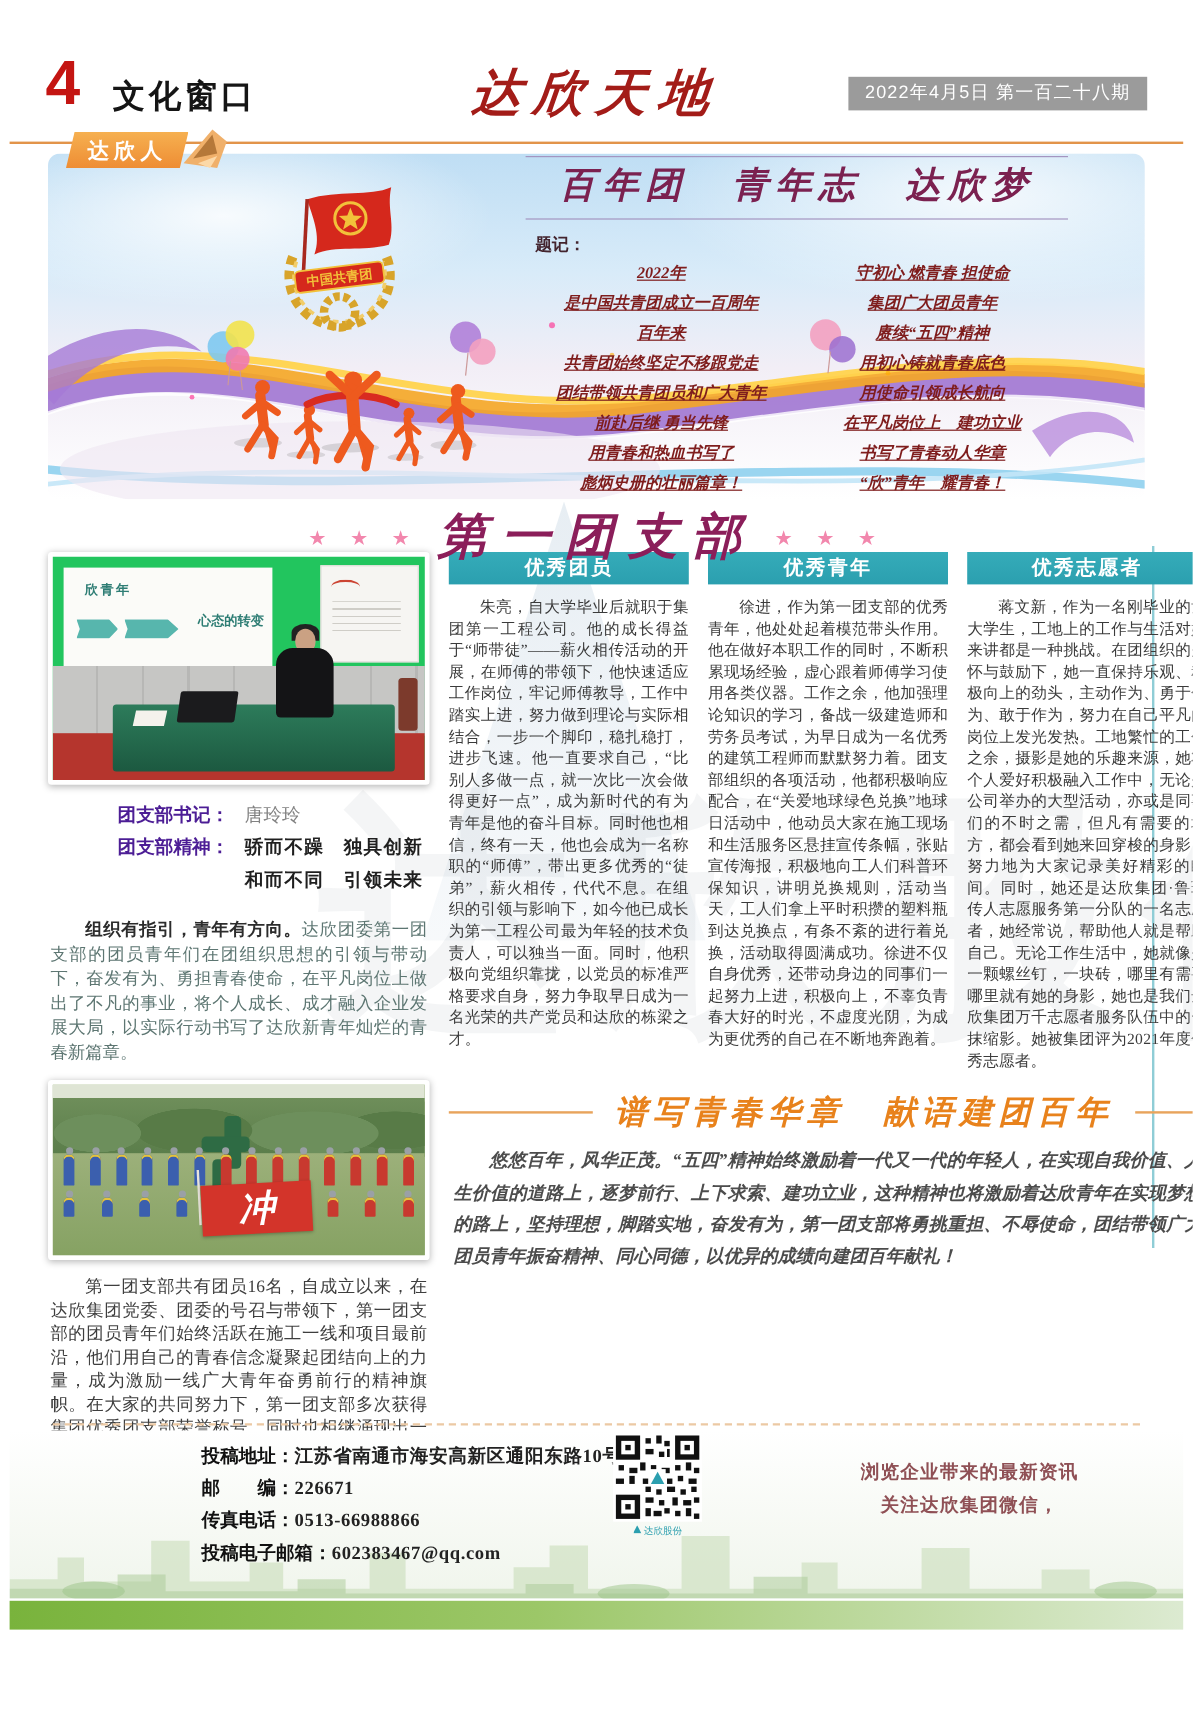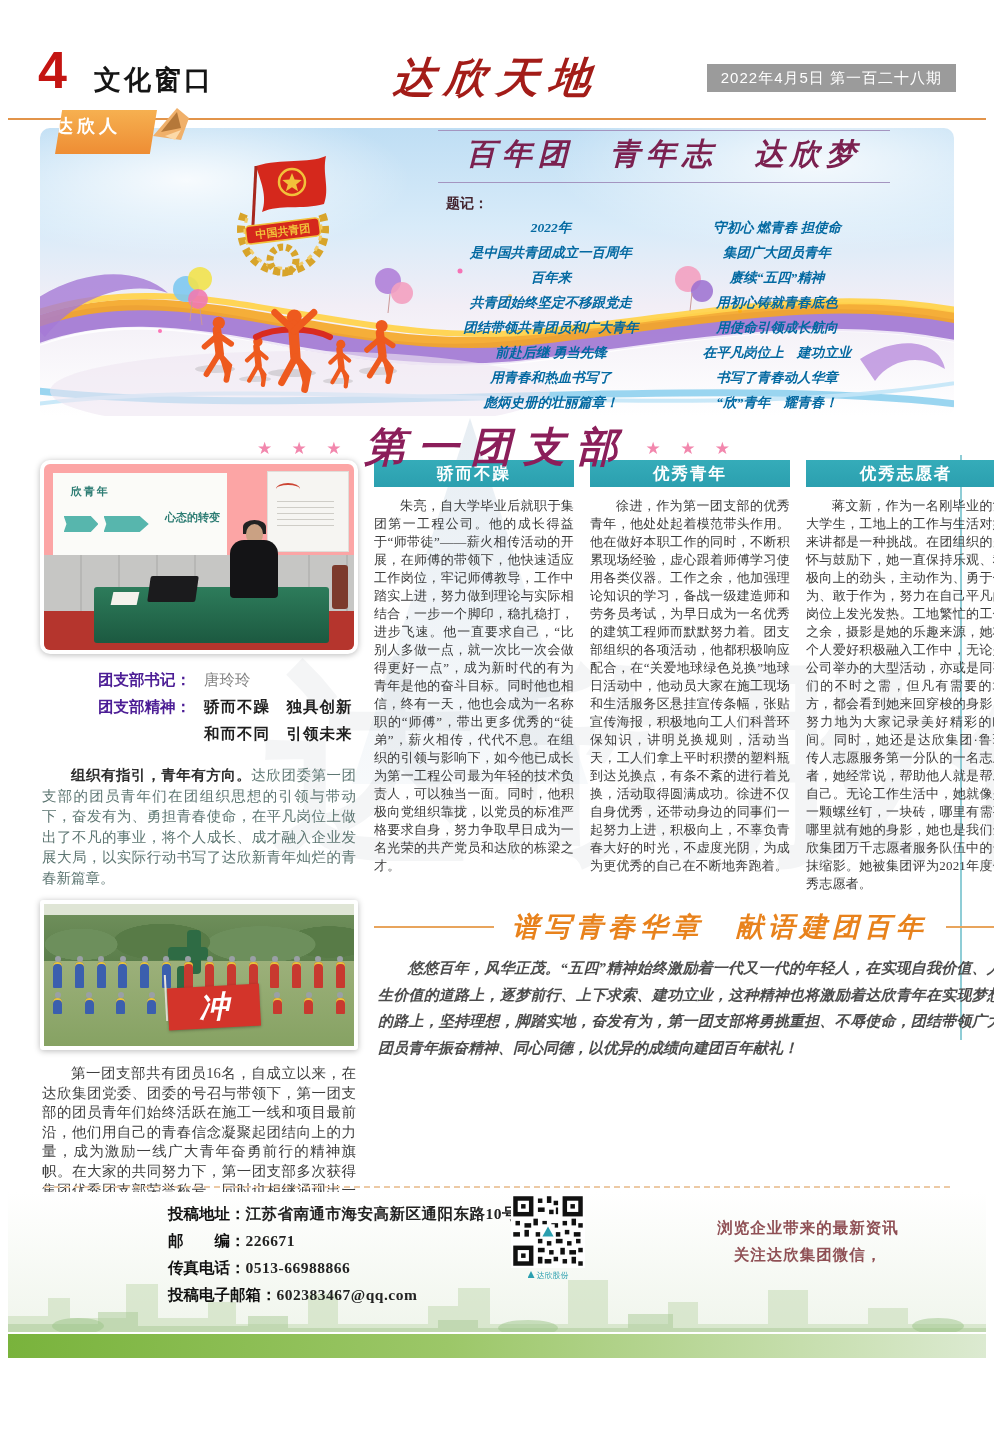--- a/index.html
+++ b/index.html
@@ -17,51 +17,51 @@
   .hdr-rule{position:absolute;left:8px;right:8px;top:118px;height:2px;background:#e2944a;}
 
   
   .banner{position:absolute;left:40px;top:128px;width:914px;height:288px;border-radius:10px;overflow:hidden;
           background:
             radial-gradient(ellipse 320px 110px at 16% 18%,rgba(255,255,255,.85),rgba(255,255,255,0) 70%),
             radial-gradient(ellipse 380px 130px at 85% 12%,rgba(255,255,255,.8),rgba(255,255,255,0) 70%),
             linear-gradient(180deg,#bfdef4 0%,#d8ebf9 34%,#f2eef6 62%,#ffffff 100%);}
   .banner-art{position:absolute;left:0;bottom:0;width:914px;height:175px;}
   .tag-wrap{position:absolute;left:55px;top:110px;z-index:6;display:flex;align-items:flex-start;}
-  .tag{width:102px;height:44px;background:linear-gradient(180deg,#f6b050,#ee8d34);color:#fff;
-       font:bold 18px/32px "Liberation Sans",sans-serif;letter-spacing:4px;
+  .tag{width:102px;height:30px;background:linear-gradient(180deg,#f6b050,#ee8d34);color:#fff;
+       font:bold 18px/32px "Liberation Sans",sans-serif;text-align:center;letter-spacing:4px;
        clip-path:polygon(7% 0,100% 0,93% 100%,0 100%);}
   .fold{margin-left:-6px;margin-top:-4px;}
   .emblem{position:absolute;left:222px;top:148px;z-index:5;}
   .poem{position:absolute;left:438px;top:130px;width:452px;z-index:5;}
   .poem-title{text-align:center;font-weight:bold;font-style:italic;font-size:30px;color:#7b2150;
               letter-spacing:6px;padding:3px 0 7px;border-top:1px solid #a495c0;border-bottom:1px solid #a495c0;white-space:nowrap;}
   .inscription{margin:12px 0 2px 8px;font-weight:bold;font-size:14px;color:#43242e;}
   .poem-cols{display:flex;}
   .poem-col{flex:1;text-align:center;}
-  .poem-line{font-weight:600;font-style:italic;font-size:13.5px;line-height:25px;color:#0369a1;white-space:nowrap;}
+  .poem-line{font-weight:600;font-style:italic;font-size:13.5px;line-height:25px;color:#7f1d1d;white-space:nowrap;text-decoration:underline;}
 
   
   .branch{position:absolute;left:0;right:0;top:420px;text-align:center;z-index:5;white-space:nowrap;}
   .stars{color:#f287ad;font-size:17px;letter-spacing:7px;vertical-align:7px;font-family:"DejaVu Sans",sans-serif;}
   .branch-name{display:inline-block;margin:0 16px;font-weight:bold;font-style:italic;font-size:41px;
                color:#8b1e5a;letter-spacing:12px;}
 
   
   .wm-text{position:absolute;left:265px;top:620px;z-index:1;font-weight:bold;font-size:215px;
            color:rgba(100,112,124,0.07);letter-spacing:14px;white-space:nowrap;pointer-events:none;}
   .wm-tri{position:absolute;left:352px;top:418px;width:236px;height:366px;z-index:0;
           background:linear-gradient(180deg,rgba(176,198,216,.30),rgba(176,198,216,.10));
           clip-path:polygon(50% 0,100% 100%,0 100%);}
 
   
   .main{position:absolute;left:40px;top:460px;width:914px;display:flex;gap:16px;z-index:4;}
   .leftcol{width:318px;flex:none;}
   .photo{border:4px solid #fff;box-shadow:0 1px 6px rgba(0,0,0,.28);border-radius:3px;position:relative;overflow:hidden;}
-  .photo1{height:186px;background:#fca5a5;border-radius:10px;}
+  .photo1{height:186px;background:#22c55e;}
   .p1-screen{position:absolute;left:3%;top:5%;width:56%;height:50%;background:#fbfbf8;}
   .p1-screen-title{position:absolute;left:10%;top:12%;font-weight:bold;font-size:11px;color:#2e7d74;letter-spacing:2px;}
   .p1-arrow{position:absolute;top:46%;height:16px;background:#3aa9a0;opacity:.85;}
   .p1-arrow.a1{left:6%;width:20%;clip-path:polygon(0 0,78% 0,100% 50%,78% 100%,0 100%,8% 50%);}
   .p1-arrow.a2{left:29%;width:26%;clip-path:polygon(0 0,80% 0,100% 50%,80% 100%,0 100%,6% 50%);}
   .p1-screen-cap{position:absolute;right:4%;top:40%;font-weight:bold;font-size:11px;color:#2e7d74;}
   .p1-board{position:absolute;right:1.5%;top:4%;width:26%;height:42%;background:#f6f5f2;border:1px solid #e0ded9;}
   .p1-board::before{content:"";position:absolute;left:10%;top:14%;width:30%;height:10px;border-top:2px solid #c43;border-radius:50%;}
   .p1-board::after{content:"";position:absolute;left:12%;top:36%;width:70%;height:36%;
       background:repeating-linear-gradient(180deg,#cfcdc7 0 1px,transparent 1px 6px);}
@@ -412,21 +412,21 @@
           <span class="p2-flag-char">冲</span>
         </div>
       </div>
 
       <p class="para2">第一团支部共有团员16名，自成立以来，在达欣集团党委、团委的号召与带领下，第一团支部的团员青年们始终活跃在施工一线和项目最前沿，他们用自己的青春信念凝聚起团结向上的力量，成为激励一线广大青年奋勇前行的精神旗帜。在大家的共同努力下，第一团支部多次获得集团优秀团支部荣誉称号，同时也相继涌现出一批优秀团员、优秀青年、优秀志愿者。</p>
     </div>
 
     <div class="rightwrap">
       <div class="cols3">
         <div class="profile">
-          <div class="profile-bar">骄而不躁</div>
+          <div class="profile-bar">优秀团员</div>
           <p class="profile-text">朱亮，自大学毕业后就职于集团第一工程公司。他的成长得益于“师带徒”——薪火相传活动的开展，在师傅的带领下，他快速适应工作岗位，牢记师傅教导，工作中踏实上进，努力做到理论与实际相结合，一步一个脚印，稳扎稳打，进步飞速。他一直要求自己，“比别人多做一点，就一次比一次会做得更好一点”，成为新时代的有为青年是他的奋斗目标。同时他也相信，终有一天，他也会成为一名称职的“师傅”，带出更多优秀的“徒弟”，薪火相传，代代不息。在组织的引领与影响下，如今他已成长为第一工程公司最为年轻的技术负责人，可以独当一面。同时，他积极向党组织靠拢，以党员的标准严格要求自身，努力争取早日成为一名光荣的共产党员和达欣的栋梁之才。</p>
         </div>
         <div class="profile">
           <div class="profile-bar">优秀青年</div>
           <p class="profile-text">徐进，作为第一团支部的优秀青年，他处处起着模范带头作用。他在做好本职工作的同时，不断积累现场经验，虚心跟着师傅学习使用各类仪器。工作之余，他加强理论知识的学习，备战一级建造师和劳务员考试，为早日成为一名优秀的建筑工程师而默默努力着。团支部组织的各项活动，他都积极响应配合，在“关爱地球绿色兑换”地球日活动中，他动员大家在施工现场和生活服务区悬挂宣传条幅，张贴宣传海报，积极地向工人们科普环保知识，讲明兑换规则，活动当天，工人们拿上平时积攒的塑料瓶到达兑换点，有条不紊的进行着兑换，活动取得圆满成功。徐进不仅自身优秀，还带动身边的同事们一起努力上进，积极向上，不辜负青春大好的时光，不虚度光阴，为成为更优秀的自己在不断地奔跑着。</p>
         </div>
         <div class="profile">
           <div class="profile-bar">优秀志愿者</div>
           <p class="profile-text">蒋文新，作为一名刚毕业的女大学生，工地上的工作与生活对她来讲都是一种挑战。在团组织的关怀与鼓励下，她一直保持乐观、积极向上的劲头，主动作为、勇于作为、敢于作为，努力在自己平凡的岗位上发光发热。工地繁忙的工作之余，摄影是她的乐趣来源，她将个人爱好积极融入工作中，无论是公司举办的大型活动，亦或是同事们的不时之需，但凡有需要的地方，都会看到她来回穿梭的身影，努力地为大家记录美好精彩的瞬间。同时，她还是达欣集团·鲁班传人志愿服务第一分队的一名志愿者，她经常说，帮助他人就是帮助自己。无论工作生活中，她就像是一颗螺丝钉，一块砖，哪里有需要哪里就有她的身影，她也是我们达欣集团万千志愿者服务队伍中的一抹缩影。她被集团评为2021年度优秀志愿者。</p>
         </div>

